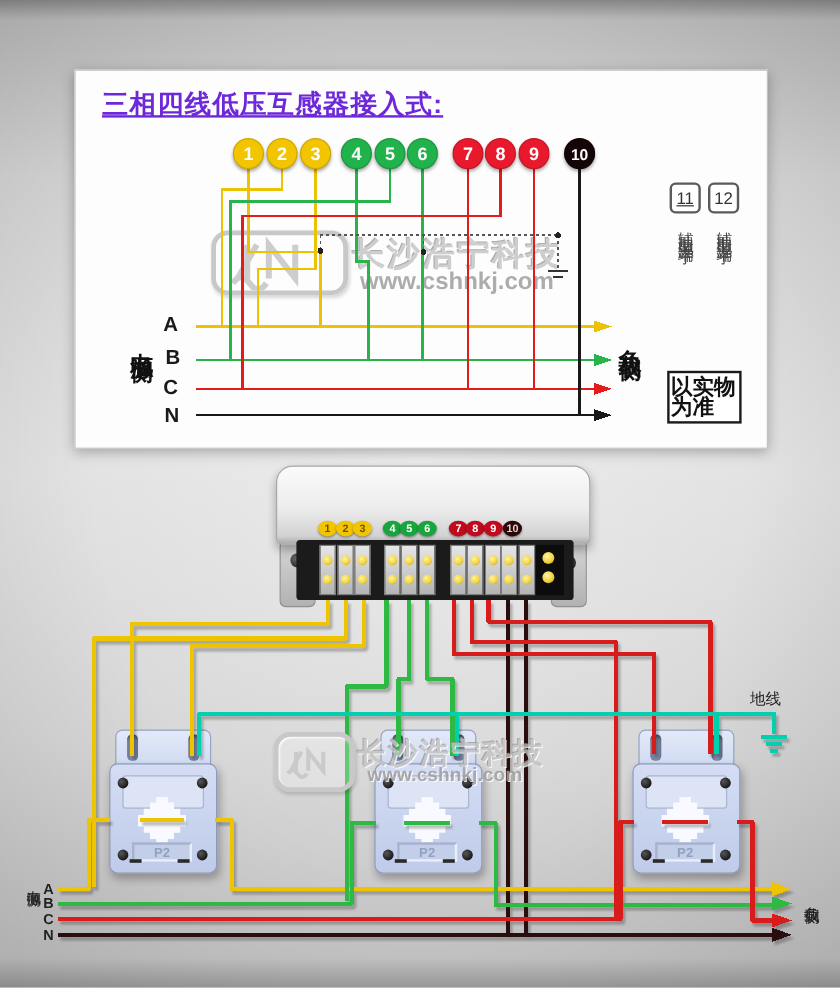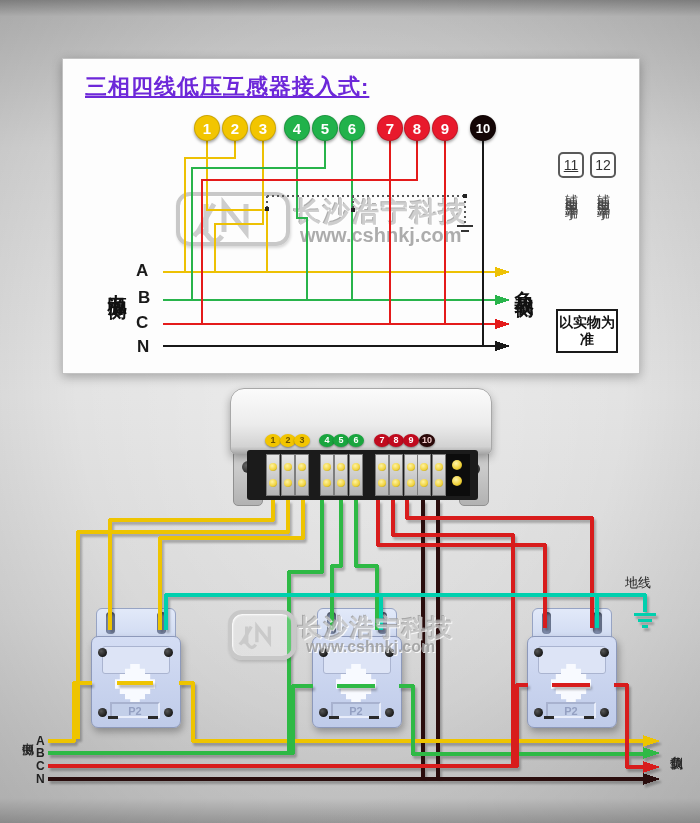--- a/index.html
+++ b/index.html
@@ -15,21 +15,21 @@
   .title{left:85px;top:72px;font-size:22px;font-weight:bold;color:#6d28d9;letter-spacing:1px;text-decoration:underline;}
   .wc{width:26px;height:26px;border-radius:50%;color:#fff;font-size:15px;font-weight:bold;
       text-align:center;line-height:26px;top:115px;box-shadow:0 2px 3px rgba(0,0,0,.35);
       border:1px solid rgba(0,0,0,.15);box-sizing:border-box;}
   .vtext{writing-mode:vertical-rl;text-orientation:upright;}
   .phase-label{font-size:17px;font-weight:bold;color:#1a1a1a;}
   .side-label{font-size:19px;font-weight:bold;color:#111;letter-spacing:4px;}
   .auxbox{width:22px;height:22px;border:2px solid #5a5a5a;border-radius:5px;text-align:center;
       line-height:22px;font-size:14px;color:#333;background:#fff;}
   .auxlabel{font-size:13px;color:#444;letter-spacing:3px;}
-  .notebox{width:56px;border:2px solid #1a1a1a;text-align:center;font-size:14px;font-weight:bold;
+  .notebox{width:56px;border:2px solid #1a1a1a;text-align:left;font-size:18px;font-weight:bold;
       color:#111;line-height:17px;padding:3px 1px;background:#fff;}
   .wm-brand{font-weight:bold;color:#c3c3c3;opacity:.8;letter-spacing:2px;
       text-shadow:1px 1px 0 #ffffff,-1px -1px 0 #9b9b9b;font-family:Liberation Mono, monospace;}
   .wm-url{font-weight:bold;color:#9f9f9f;opacity:.85;text-shadow:1px 1px 0 #fff;}
   .wm-logo{border:4px solid #c8c8c8;border-radius:14px;background:rgba(255,255,255,.25);
       box-shadow:1px 2px 3px rgba(0,0,0,.15),inset 1px 1px 2px #fff;}
   .meter-body{left:230px;top:388px;width:260px;height:64px;border-radius:14px 14px 5px 5px;
       background:linear-gradient(180deg,#fbfbfb 0%,#ececec 55%,#d2d2d2 90%,#aaa 100%);
       border:1px solid #a8a8a8;box-shadow:0 4px 8px rgba(0,0,0,.3);}
   .ear{width:28px;height:54px;top:450px;background:linear-gradient(180deg,#d6d6d6,#b2b2b2);

